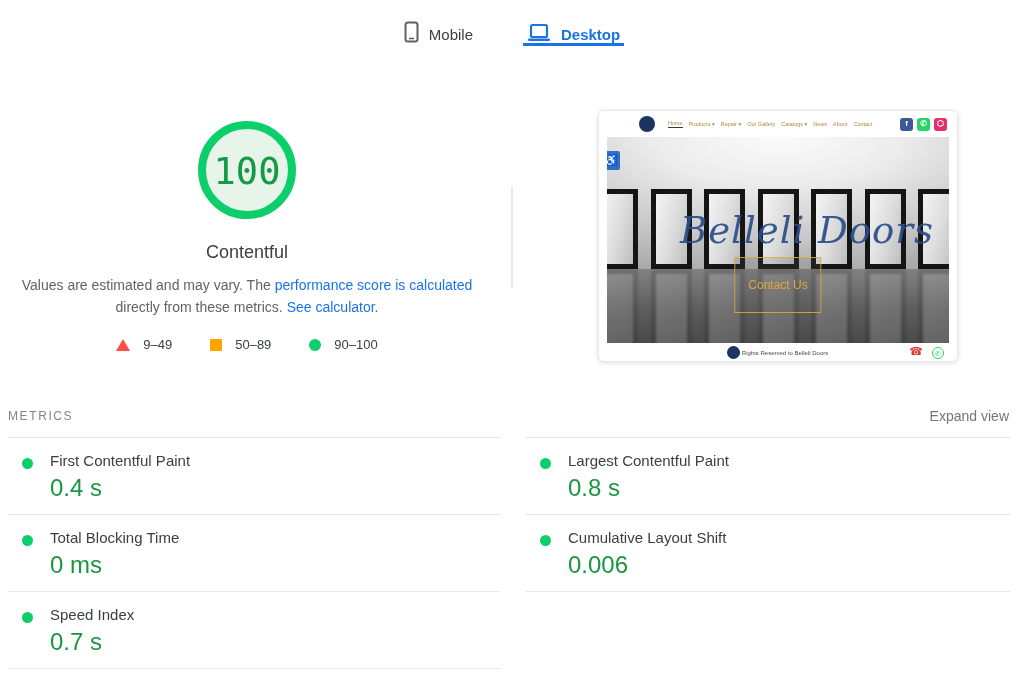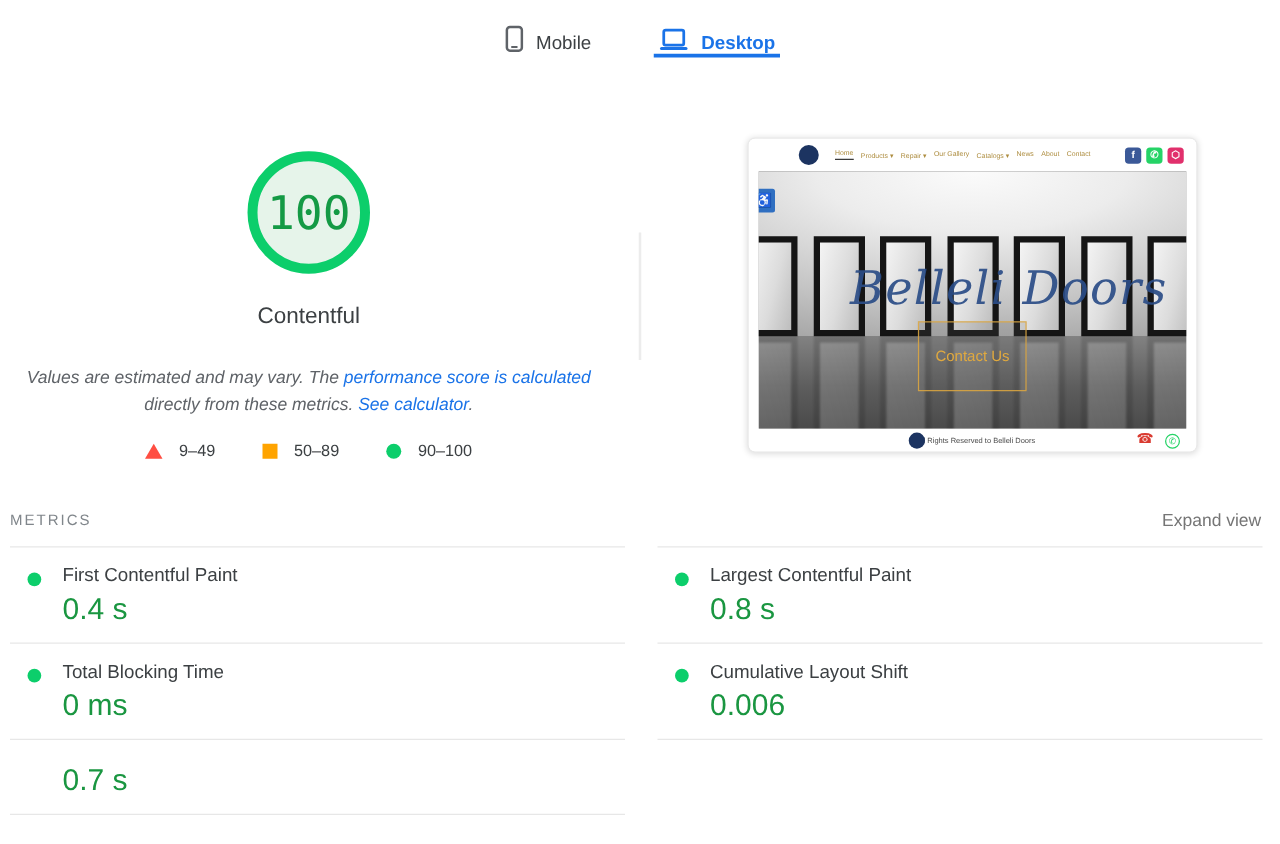--- a/index.html
+++ b/index.html
@@ -21,22 +21,22 @@
   .tab-mobile { color:#3c4043; }
   .tab-desktop { color:#1a73e8; font-weight:bold; }
   .tab-underline { position:absolute; left:-2px; right:-2px; bottom:0;
     height:3px; background:#1a73e8; }
 
   
   .score-area { position:absolute; top:120px; left:0; width:494px;
     display:flex; flex-direction:column; align-items:center; }
   .gauge-wrap { width:100px; height:100px; }
   .perf-label { margin-top:22px; font-size:18px; color:#3c4043; }
-  .desc { margin-top:27px; width:472px; text-align:center;
-    font-size:14px; line-height:22px; color:#5f6368;font-style:italic; }
+  .desc { margin-top:11px; width:472px; text-align:center;
+    font-size:14px; line-height:22px; color:#5f6368; }
   .desc a { color:#1a73e8; text-decoration:none; cursor:pointer; }
   .legend { margin-top:19px; display:flex; gap:38px; align-items:center;
     font-size:13px; color:#3c4043; }
   .legend-item { display:flex; align-items:center; gap:13px; }
   .shape-triangle { width:0; height:0; border-left:7px solid transparent;
     border-right:7px solid transparent; border-bottom:12px solid #ff4e42; }
   .shape-square { width:12px; height:12px; background:#ffa400; }
   .shape-circle { width:12px; height:12px; border-radius:50%; background:#0cce6b; }
 
   .vdivider { position:absolute; left:511px; top:186px; width:2px; height:102px;
@@ -231,20 +231,24 @@
     <div class="m-value">0.4 s</div>
   </div>
   <div class="metric-row">
     <div class="metric-line">
       <span class="bullet"></span>
       <span class="m-name">Total Blocking Time</span>
     </div>
     <div class="m-value">0 ms</div>
   </div>
   <div class="metric-row">
+    <div class="metric-line">
+      <span class="bullet"></span>
+      <span class="m-name">Speed Index</span>
+    </div>
     <div class="m-value">0.7 s</div>
   </div>
 </div>
 
 <div class="mcol mcol-right">
   <div class="metric-row">
     <div class="metric-line">
       <span class="bullet"></span>
       <span class="m-name">Largest Contentful Paint</span>
     </div>

